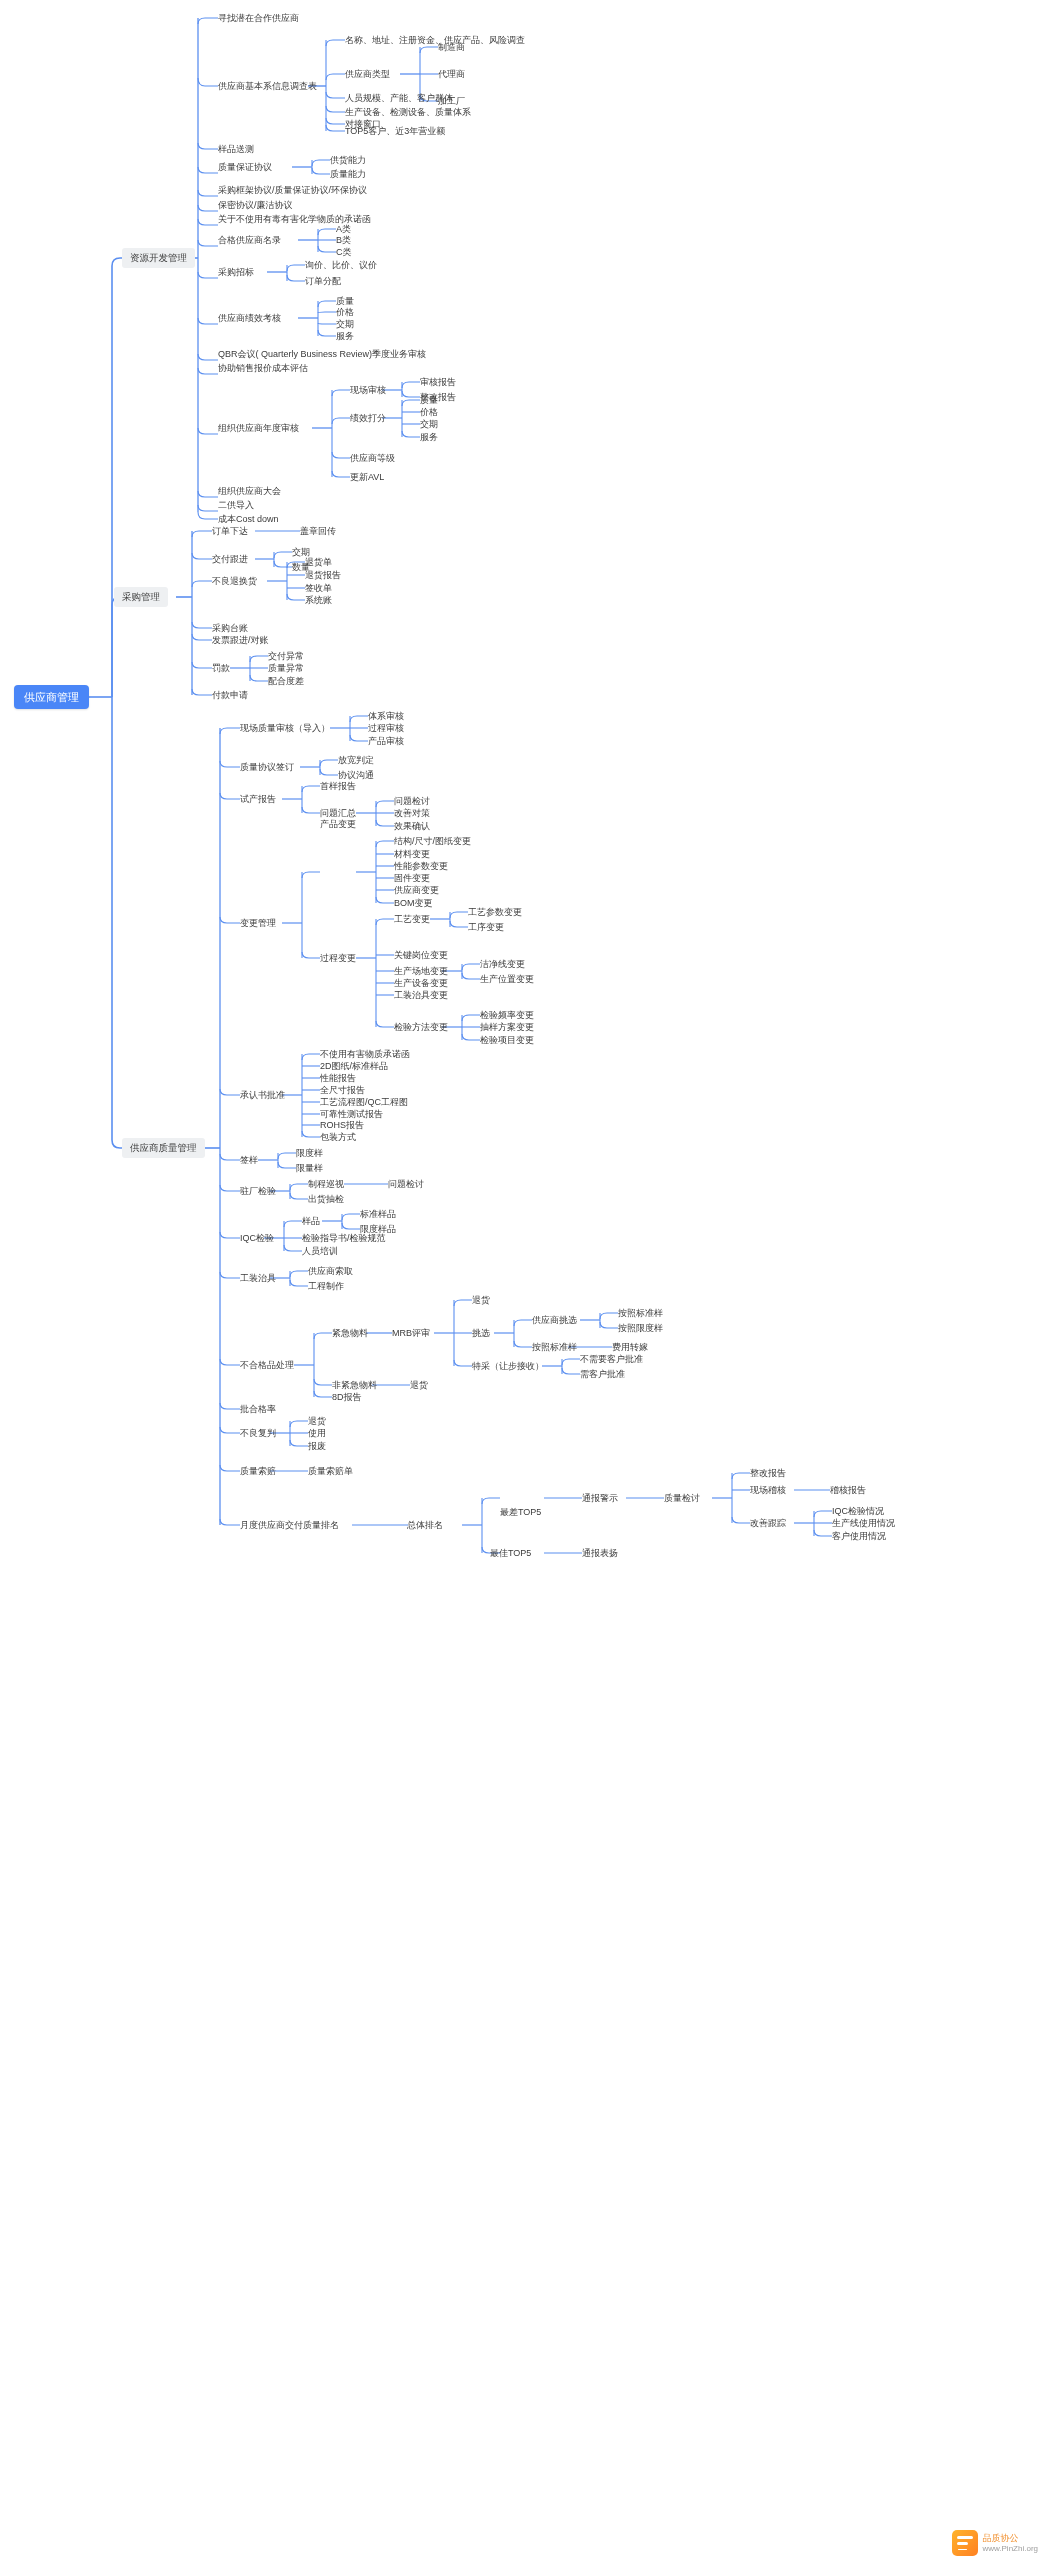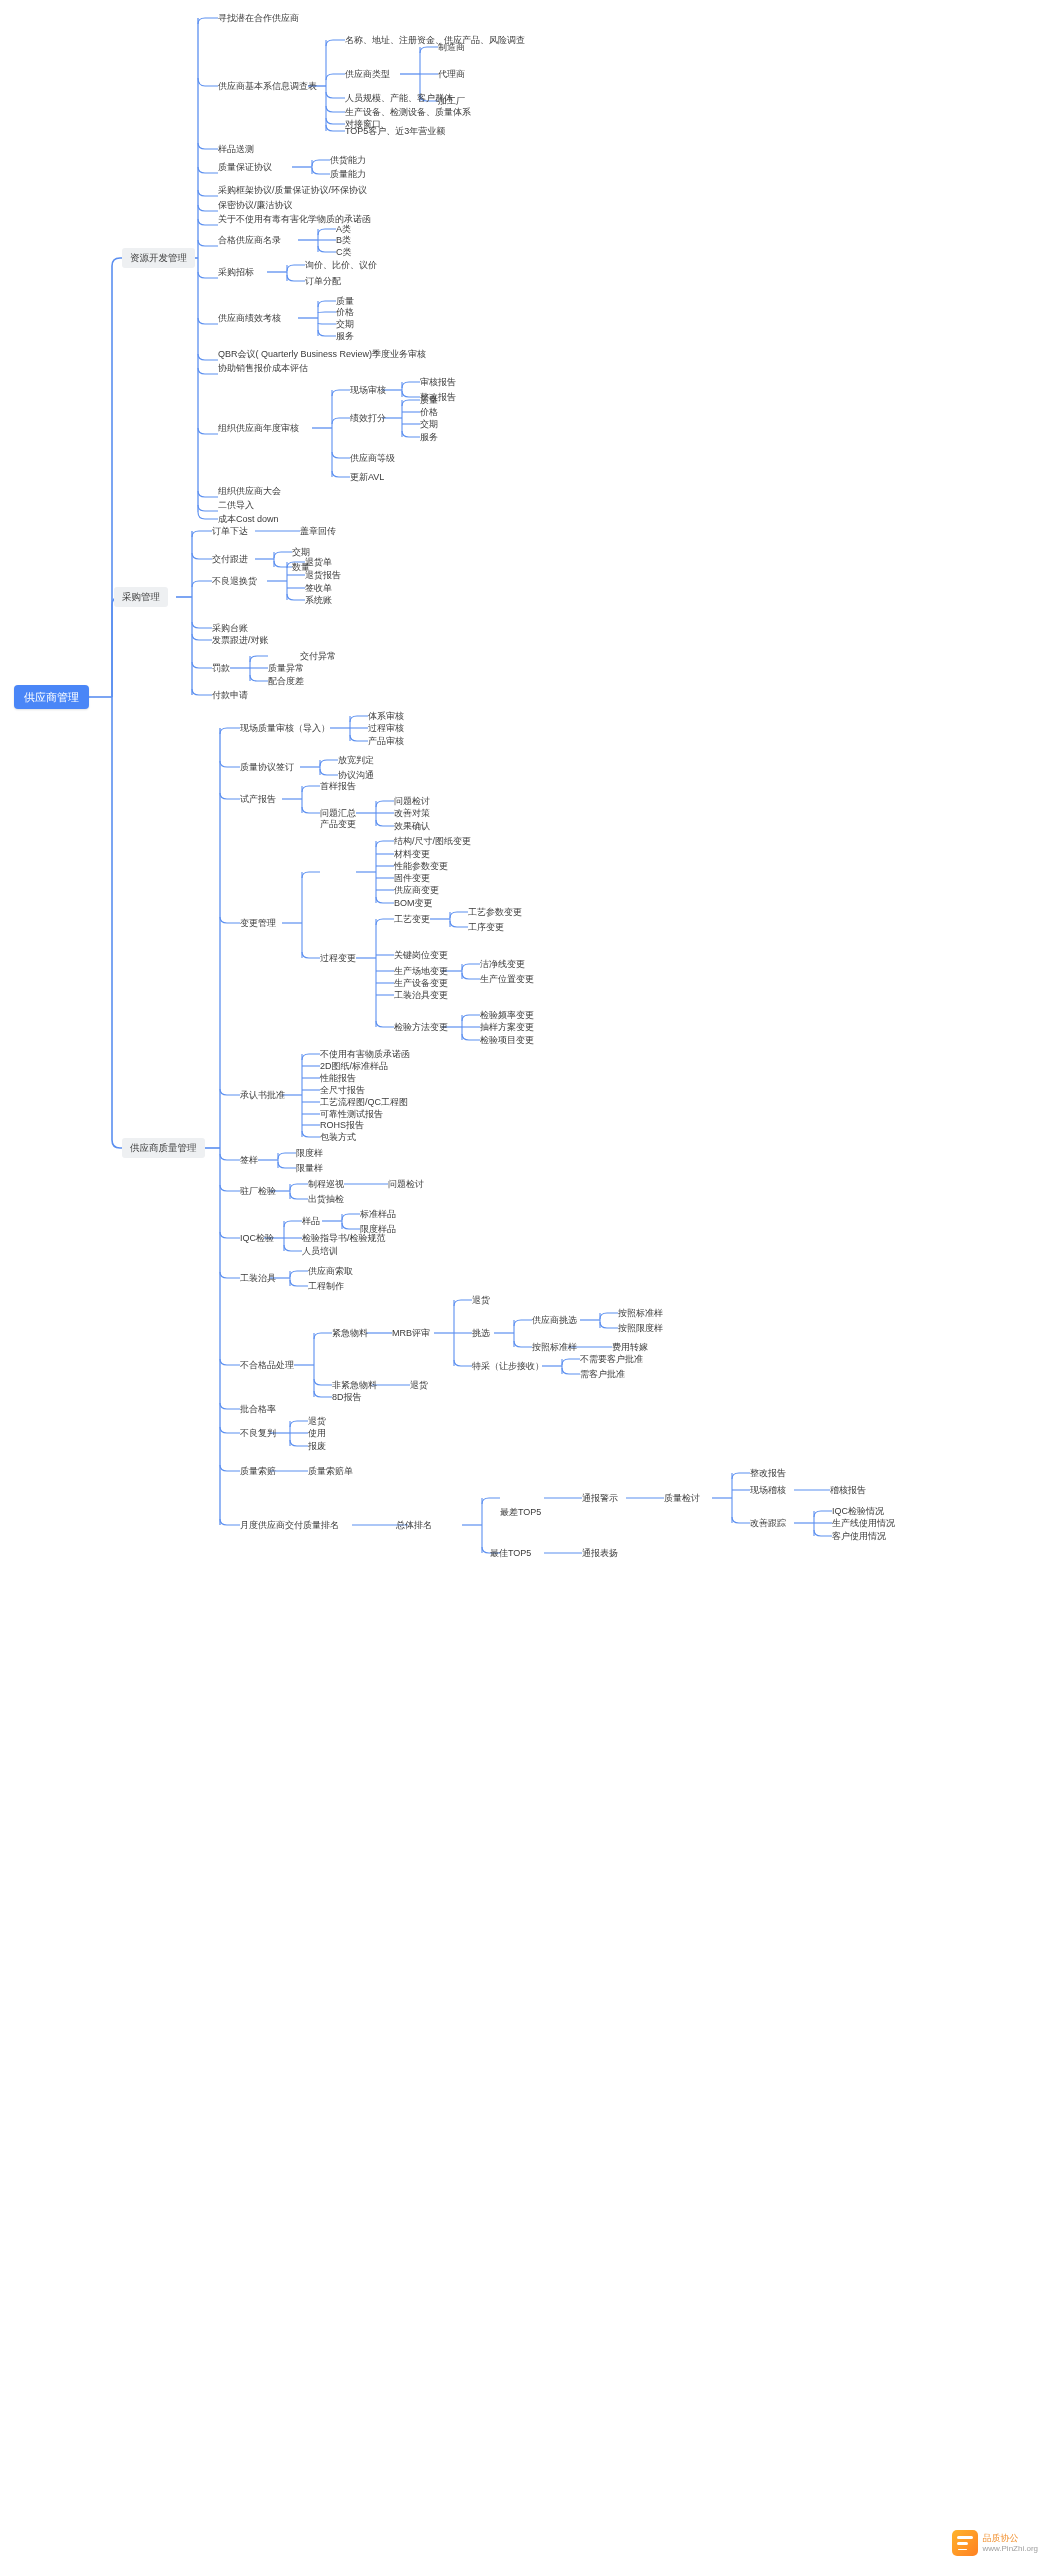--- a/index.html
+++ b/index.html
@@ -455,21 +455,21 @@
   <div class="node lvl2" style="left:212px;top:581px;">不良退换货</div>
   <div class="node lvl3" style="left:305px;top:562px;">退货单</div>
   <div class="node lvl3" style="left:305px;top:575px;">退货报告</div>
   <div class="node lvl3" style="left:305px;top:588px;">签收单</div>
   <div class="node lvl3" style="left:305px;top:600px;">系统账</div>
 
   <div class="node lvl2" style="left:212px;top:628px;">采购台账</div>
   <div class="node lvl2" style="left:212px;top:640px;">发票跟进/对账</div>
 
   <div class="node lvl2" style="left:212px;top:668px;">罚款</div>
-  <div class="node lvl3" style="left:268px;top:656px;margin-left:32px;">交付异常</div>
+  <div class="node lvl3" style="left:268px;top:656px;">交付异常</div>
   <div class="node lvl3" style="left:268px;top:668px;">质量异常</div>
   <div class="node lvl3" style="left:268px;top:681px;">配合度差</div>
 
   <div class="node lvl2" style="left:212px;top:695px;">付款申请</div>
 
   <div class="node lvl1" style="left:122px;top:1148px;">供应商质量管理</div>
 
   <div class="node lvl2" style="left:240px;top:728px;">现场质量审核（导入）</div>
   <div class="node lvl3" style="left:368px;top:716px;">体系审核</div>
   <div class="node lvl3" style="left:368px;top:728px;">过程审核</div>
@@ -561,21 +561,21 @@
 
   <div class="node lvl2" style="left:240px;top:1433px;">不良复判</div>
   <div class="node lvl3" style="left:308px;top:1421px;">退货</div>
   <div class="node lvl3" style="left:308px;top:1433px;">使用</div>
   <div class="node lvl3" style="left:308px;top:1446px;">报废</div>
 
   <div class="node lvl2" style="left:240px;top:1471px;">质量索赔</div>
   <div class="node lvl3" style="left:308px;top:1471px;">质量索赔单</div>
 
   <div class="node lvl2" style="left:240px;top:1525px;">月度供应商交付质量排名</div>
-  <div class="node lvl3" style="left:396px;top:1525px;text-align:right;">总体排名</div>
+  <div class="node lvl3" style="left:407px;top:1525px;text-align:right;">总体排名</div>
   <div class="node lvl4" style="left:500px;top:1512px;">最差TOP5</div>
   <div class="node lvl5" style="left:582px;top:1498px;">通报警示</div>
   <div class="node lvl5" style="left:664px;top:1498px;">质量检讨</div>
   <div class="node lvl5" style="left:750px;top:1473px;">整改报告</div>
   <div class="node lvl5" style="left:750px;top:1490px;">现场稽核</div>
   <div class="node lvl5" style="left:830px;top:1490px;">稽核报告</div>
   <div class="node lvl5" style="left:750px;top:1523px;">改善跟踪</div>
   <div class="node lvl5" style="left:832px;top:1511px;">IQC检验情况</div>
   <div class="node lvl5" style="left:832px;top:1523px;">生产线使用情况</div>
   <div class="node lvl5" style="left:832px;top:1536px;">客户使用情况</div>

